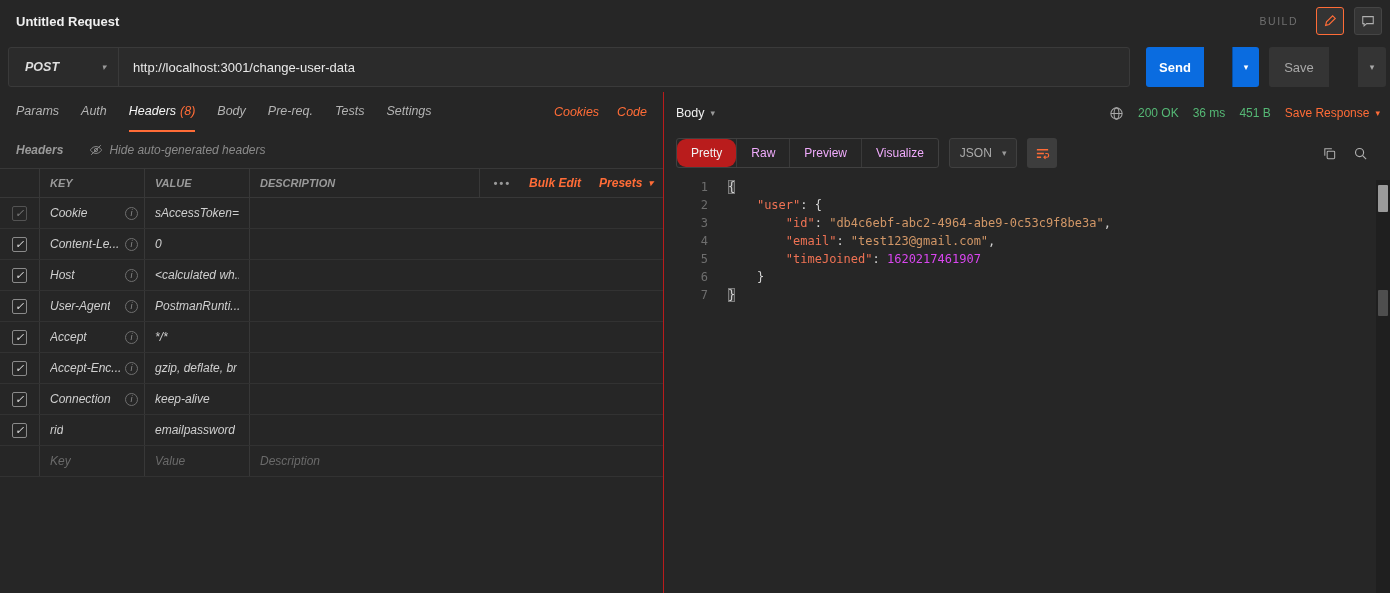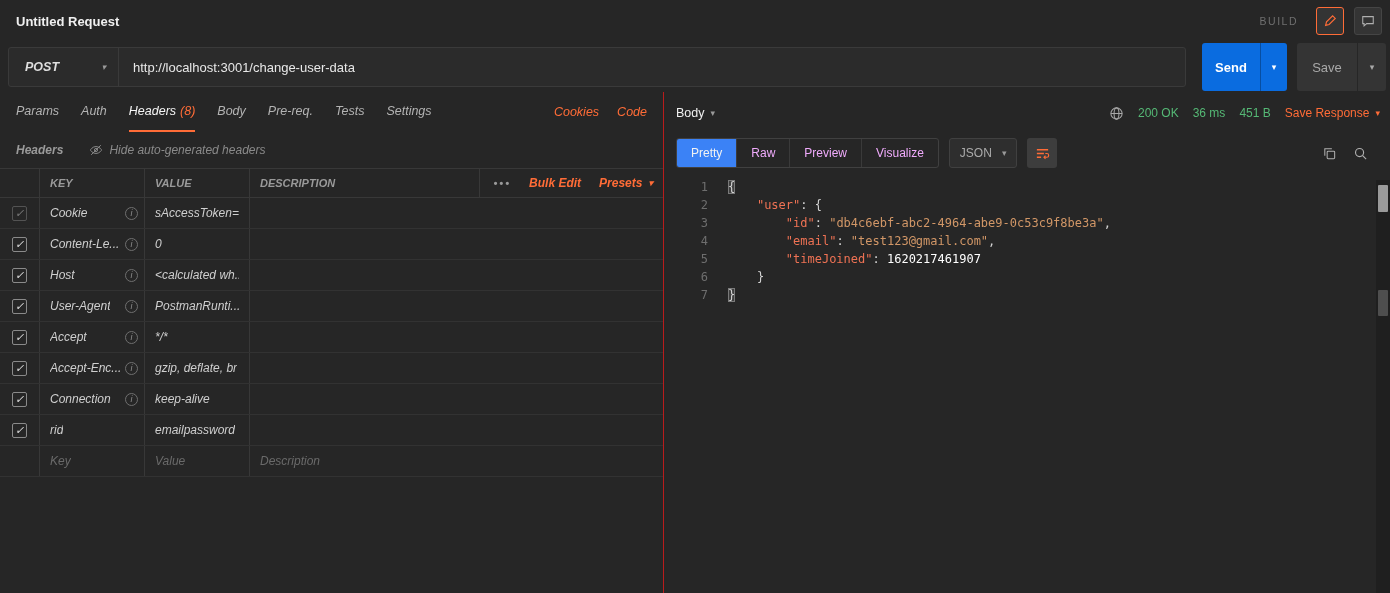--- a/index.html
+++ b/index.html
@@ -19,21 +19,21 @@
   .icon-btn.accent { border-color:#ff6c37; color:#ff6c37; }
   
   .urlbar { height:50px; display:flex; align-items:center; padding:0 4px 0 8px; }
   .addr { flex:1; height:40px; display:flex; align-items:stretch; background:#2b2b2b;
           border:1px solid #3a3a3a; border-radius:3px; margin-right:16px; overflow:hidden; }
   .method { width:110px; display:flex; align-items:center; justify-content:space-between;
             padding:0 12px 0 16px; border-right:1px solid #3a3a3a; cursor:pointer;font-style:italic; }
   .method-label { font-size:12.5px; font-weight:700; color:#dedede; }
   .url-input { flex:1; background:transparent; border:0; outline:0; color:#e8e8e8;
                font-family:"Liberation Sans",sans-serif; font-size:13px; padding:0 14px; }
-  .send-group, .save-group { display:flex; height:48px; }
+  .send-group, .save-group { display:flex; height:40px;gap:28px; }
   .send-group { margin-right:10px; }
   .btn { display:flex; align-items:center; justify-content:center; cursor:pointer; font-size:13px; }
   .send-main { width:58px; background:#0a6ce0; color:#fff; font-weight:700; border-radius:3px 0 0 3px; }
   .send-caret { width:27px; background:#0a6ce0; color:#fff; border-left:1px solid rgba(0,0,0,.28); border-radius:0 3px 3px 0; }
   .save-main { width:60px; background:#343434; color:#a8a8a8; border-radius:3px 0 0 3px;text-align:right; }
   .save-caret { width:29px; background:#343434; color:#a8a8a8; border-left:1px solid #262626; border-radius:0 3px 3px 0; }
   
   .main { display:flex; height:501px; }
   .left-panel { width:664px; border-right:1px solid #b91c1c; display:flex; flex-direction:column;font-style:italic; }
   .right-panel { flex:1; display:flex; flex-direction:column; position:relative; min-width:0; }
@@ -73,37 +73,37 @@
   
   .resp-meta { height:42px; display:flex; align-items:center; padding:0 10px 0 12px; }
   .resp-body-dd { display:flex; align-items:center; gap:6px; color:#f0f0f0; font-size:12.5px; cursor:pointer; }
   .meta-right { margin-left:auto; display:flex; align-items:center; gap:14px; }
   .green { color:#55b875; }
   .save-response { display:flex; align-items:center; gap:6px; color:#ff6c37; cursor:pointer; }
   .view-bar { height:38px; display:flex; align-items:center; padding:0 10px 0 12px; gap:10px; }
   .seg { display:flex; height:30px; border:1px solid #404040; border-radius:3px; overflow:hidden; }
   .seg-item { padding:0 14px; display:flex; align-items:center; color:#f0abfc; cursor:pointer; border-left:1px solid #3a3a3a; }
   .seg-item:first-child { border-left:0; }
-  .seg-item.active { background:#3b82f6; color:#f2f2f2; }
+  .seg-item.active { background:#b91c1c; color:#f2f2f2;border-radius:9px; }
   .fmt-select { height:30px; border:1px solid #404040; border-radius:3px; background:#2e2e2e;
                 display:flex; align-items:center; gap:10px; padding:0 10px; color:#ababab; cursor:pointer; }
   .wrap-btn { width:30px; height:30px; border-radius:3px; background:#3d3d3d; color:#ff6c37;
               display:flex; align-items:center; justify-content:center; cursor:pointer; }
   .view-right { margin-left:auto; display:flex; align-items:center; gap:16px; color:#b0b0b0; padding-right:12px; }
   .view-right .vicon { cursor:pointer; display:flex; }
   
   .code { flex:1; padding-top:6px; font-family:"DejaVu Sans Mono", monospace; font-size:12px;
           line-height:18px; overflow:hidden; }
   .code-line { display:flex; white-space:pre; }
   .ln { width:44px; text-align:right; color:#6e6e6e; flex:none; }
   .lc { padding-left:20px; }
   .tok.punct { color:#d4d4d4; }
   .tok.key   { color:#ef7254; }
   .tok.str   { color:#d29767; }
-  .tok.num   { color:#ffffff;margin-top:28px; }
+  .tok.num   { color:#d946ef;margin-top:28px; }
   .tok.match { background:#3f3f3f; outline:1px solid #7a7a7a; outline-offset:-1px; }
   
   .caret { font-size:9px; color:#9a9a9a; line-height:1; }
   .caret::after { content:"\25BE"; }
   .caret.inherit { color:inherit; }
   
   .scrollbar { position:absolute; top:180px; right:0; bottom:0; width:14px; background:#1f1f1f; }
   .sb-thumb { position:absolute; left:2px; right:2px; top:5px; height:27px; background:#9a9a9a; border-radius:1px; cursor:pointer; }
   .sb-marker { position:absolute; left:2px; right:2px; top:110px; height:26px; background:#4e4e4e; border-radius:1px; cursor:pointer; }
   svg { display:block; }

